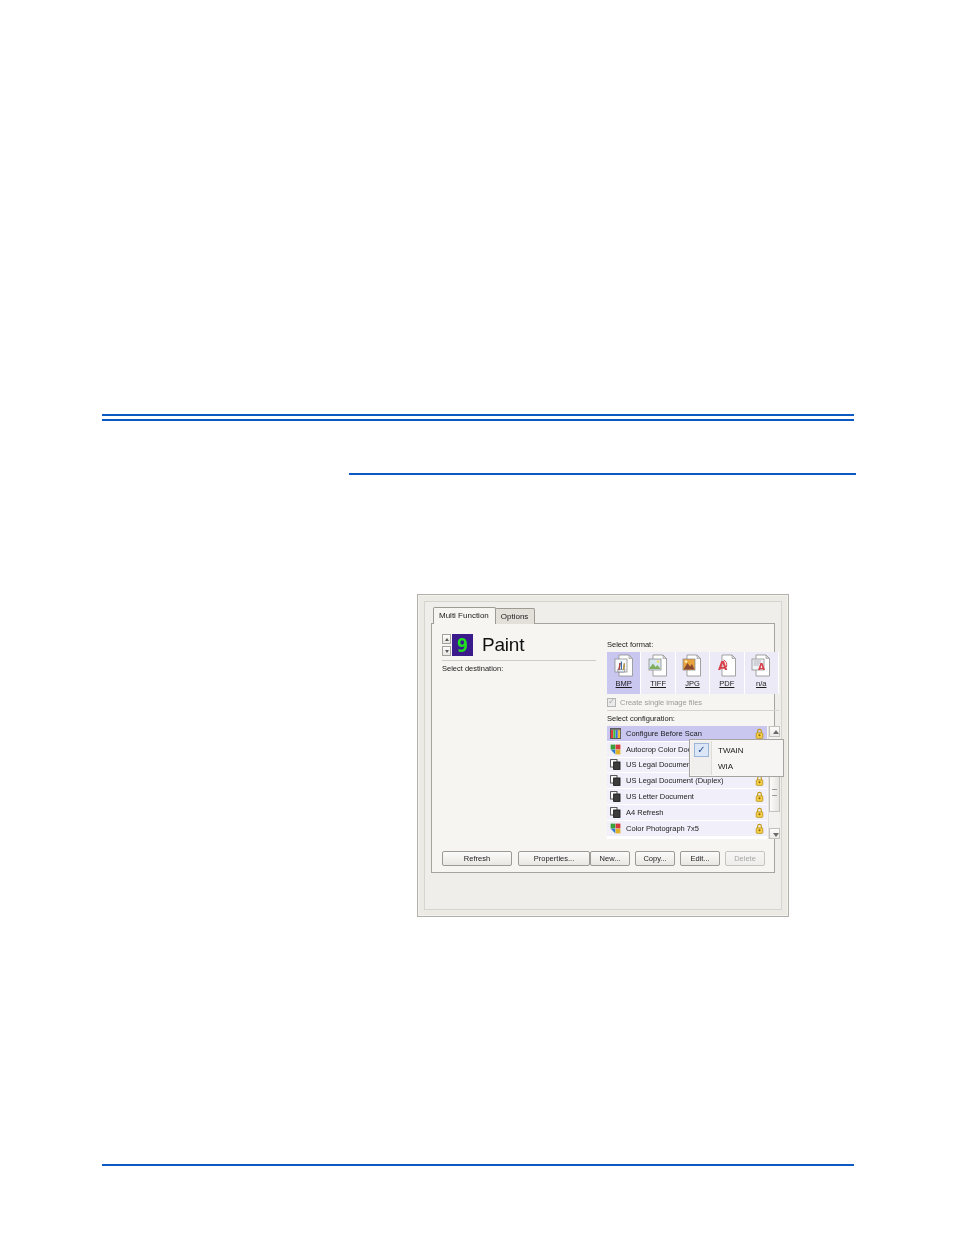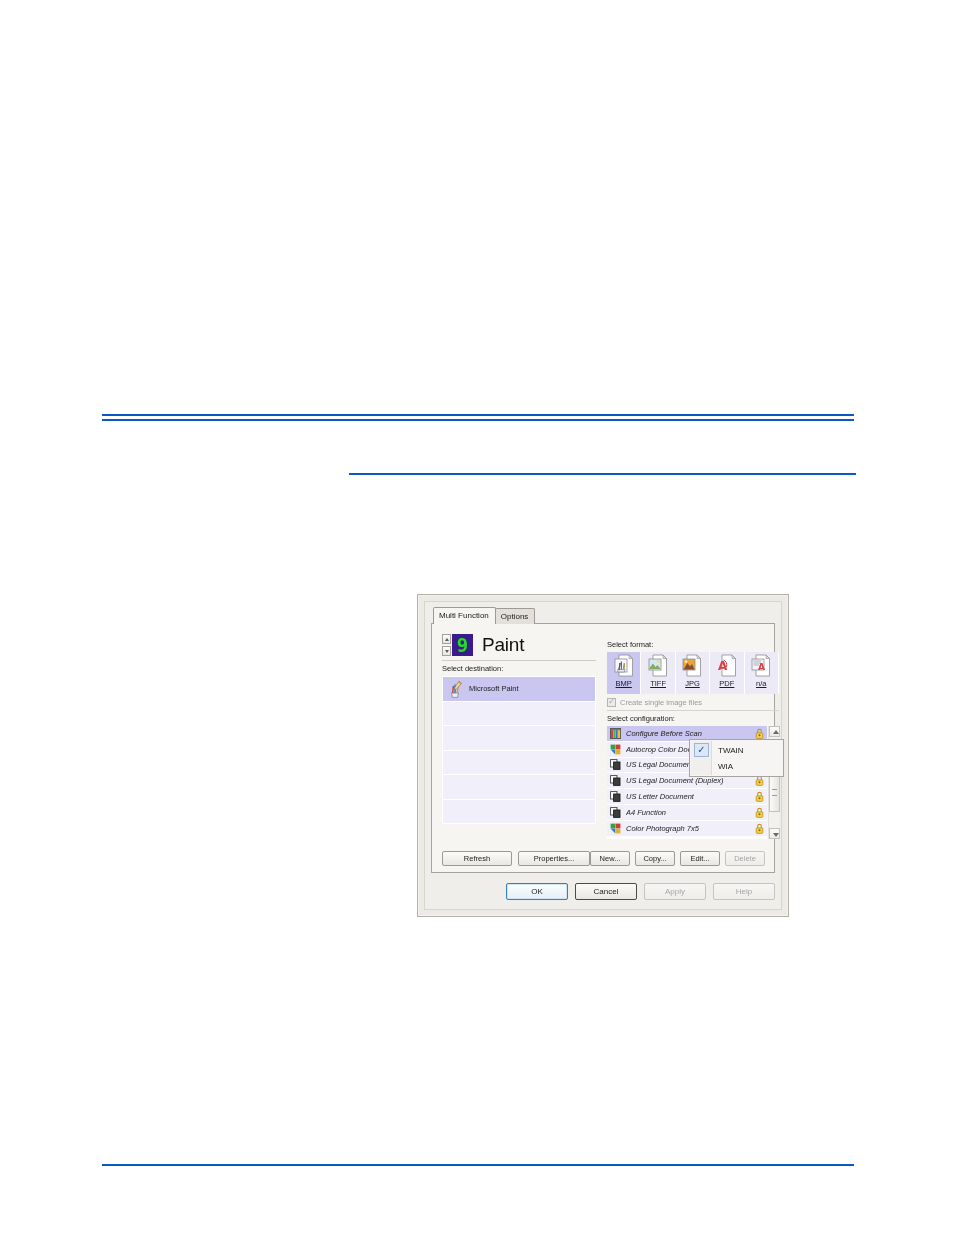--- a/index.html
+++ b/index.html
@@ -288,21 +288,20 @@
     background: #d6d4cf;
     margin-top: 2px;
     width: 172px;
   }
 
   .cfg-wrap {
     position: relative;
     width: 172px;
     height: 113px;
     margin-top: 2px;
-    font-style: italic;
   }
   .cfg-list {
     position: absolute;
     left: 0; top: 0;
     width: 160px;
     height: 113px;
     background: #ffffff;
     overflow: hidden;
   }
   .cfg-row {
@@ -501,40 +500,20 @@
             <span>9</span>
           </div>
           <div class="app-title">
             <span>Paint</span>
           </div>
         </div>
         <div class="title-underline"></div>
 
         <div class="sec-label">Select destination:</div>
 
-        <div class="dest-list">
-          <div class="dest-row selected">
-            <span class="paint-icon">
-              <svg width="16" height="18" viewBox="0 0 16 18">
-                <path d="M4.5 13 L11.5 13 L10.6 17.4 L5.4 17.4 Z" fill="#e9eef4" stroke="#7b8794" stroke-width="0.8"></path>
-                <line x1="5.6" y1="13" x2="6.4" y2="6" stroke="#c0392b" stroke-width="1.3"></line>
-                <line x1="8" y1="13" x2="8" y2="4.5" stroke="#2f6fae" stroke-width="1.3"></line>
-                <line x1="10.2" y1="13" x2="11.4" y2="6.5" stroke="#d39a2a" stroke-width="1.3"></line>
-                <path d="M12 1.2 L14.6 3.2 L9 9.6 L7.4 8.2 Z" fill="#f0d9a8" stroke="#8a7550" stroke-width="0.7"></path>
-                <path d="M12 1.2 L14.6 3.2 L13.6 4.4 L11 2.4 Z" fill="#cf9e52"></path>
-              </svg>
-            </span>
-            <span class="lbl">Microsoft Paint</span>
-          </div>
-          <div class="dest-row"></div>
-          <div class="dest-row"></div>
-          <div class="dest-row"></div>
-          <div class="dest-row"></div>
-          <div class="dest-row"></div>
-        </div>
       </div>
 
       <div class="right-col">
         <div class="sec-label" style="margin-top:8px">Select format:</div>
 
         <div class="fmt-strip">
           <div class="fmt-cell selected">
             <span class="doc-icon">
               <svg width="20" height="24" viewBox="0 0 20 24">
                 <path d="M5 1 H15 L18.5 4.5 V22 H5 Z" fill="#ffffff" stroke="#8e8e8e" stroke-width="0.8"></path>
@@ -699,21 +678,21 @@
               </span>
             </div>
 
             <div class="cfg-row">
               <span class="cfg-ico">
                 <svg width="11" height="11" viewBox="0 0 11 11">
                   <rect x="0.6" y="0.6" width="6.4" height="7.4" fill="#ffffff" stroke="#3d3d3d" stroke-width="0.9"></rect>
                   <rect x="3.6" y="3" width="6.4" height="7.4" fill="#3d3d3d" stroke="#1c1c1c" stroke-width="0.9"></rect>
                 </svg>
               </span>
-              <span class="cfg-lbl">A4 Function</span>
+              <span class="cfg-lbl">A4 Refresh</span>
               <span class="lock-ico">
                 <svg width="9" height="11" viewBox="0 0 9 11">
                   <path d="M2.6 5 V3.3 a1.9 1.9 0 0 1 3.8 0 V5" fill="none" stroke="#c49a10" stroke-width="1.1"></path>
                   <rect x="1.2" y="4.8" width="6.6" height="5.6" rx="1" fill="#f4cf48" stroke="#b3880c" stroke-width="0.7"></rect>
                   <circle cx="4.5" cy="7.3" r="1" fill="#8a6606"></circle>
                 </svg>
               </span>
             </div>
 
             <div class="cfg-row">
@@ -763,34 +742,20 @@
         <div class="btn" style="width:40px;margin-left:5px">
           <span>Edit...</span>
         </div>
         <div class="btn disabled" style="width:40px;margin-left:5px">
           <span>Delete</span>
         </div>
       </div>
 
     </div>
 
-    <div class="dlg-footer">
-      <div class="btn default" style="width:62px">
-        <span>OK</span>
-      </div>
-      <div class="btn strong" style="width:62px">
-        <span>Cancel</span>
-      </div>
-      <div class="btn disabled" style="width:62px">
-        <span>Apply</span>
-      </div>
-      <div class="btn disabled" style="width:62px">
-        <span>Help</span>
-      </div>
-    </div>
 
   </div>
 </div>
 
 <div class="ctx-menu">
   <div class="ctx-item">
     <span class="ctx-check">✓</span>
     <span>TWAIN</span>
   </div>
   <div class="ctx-item">

